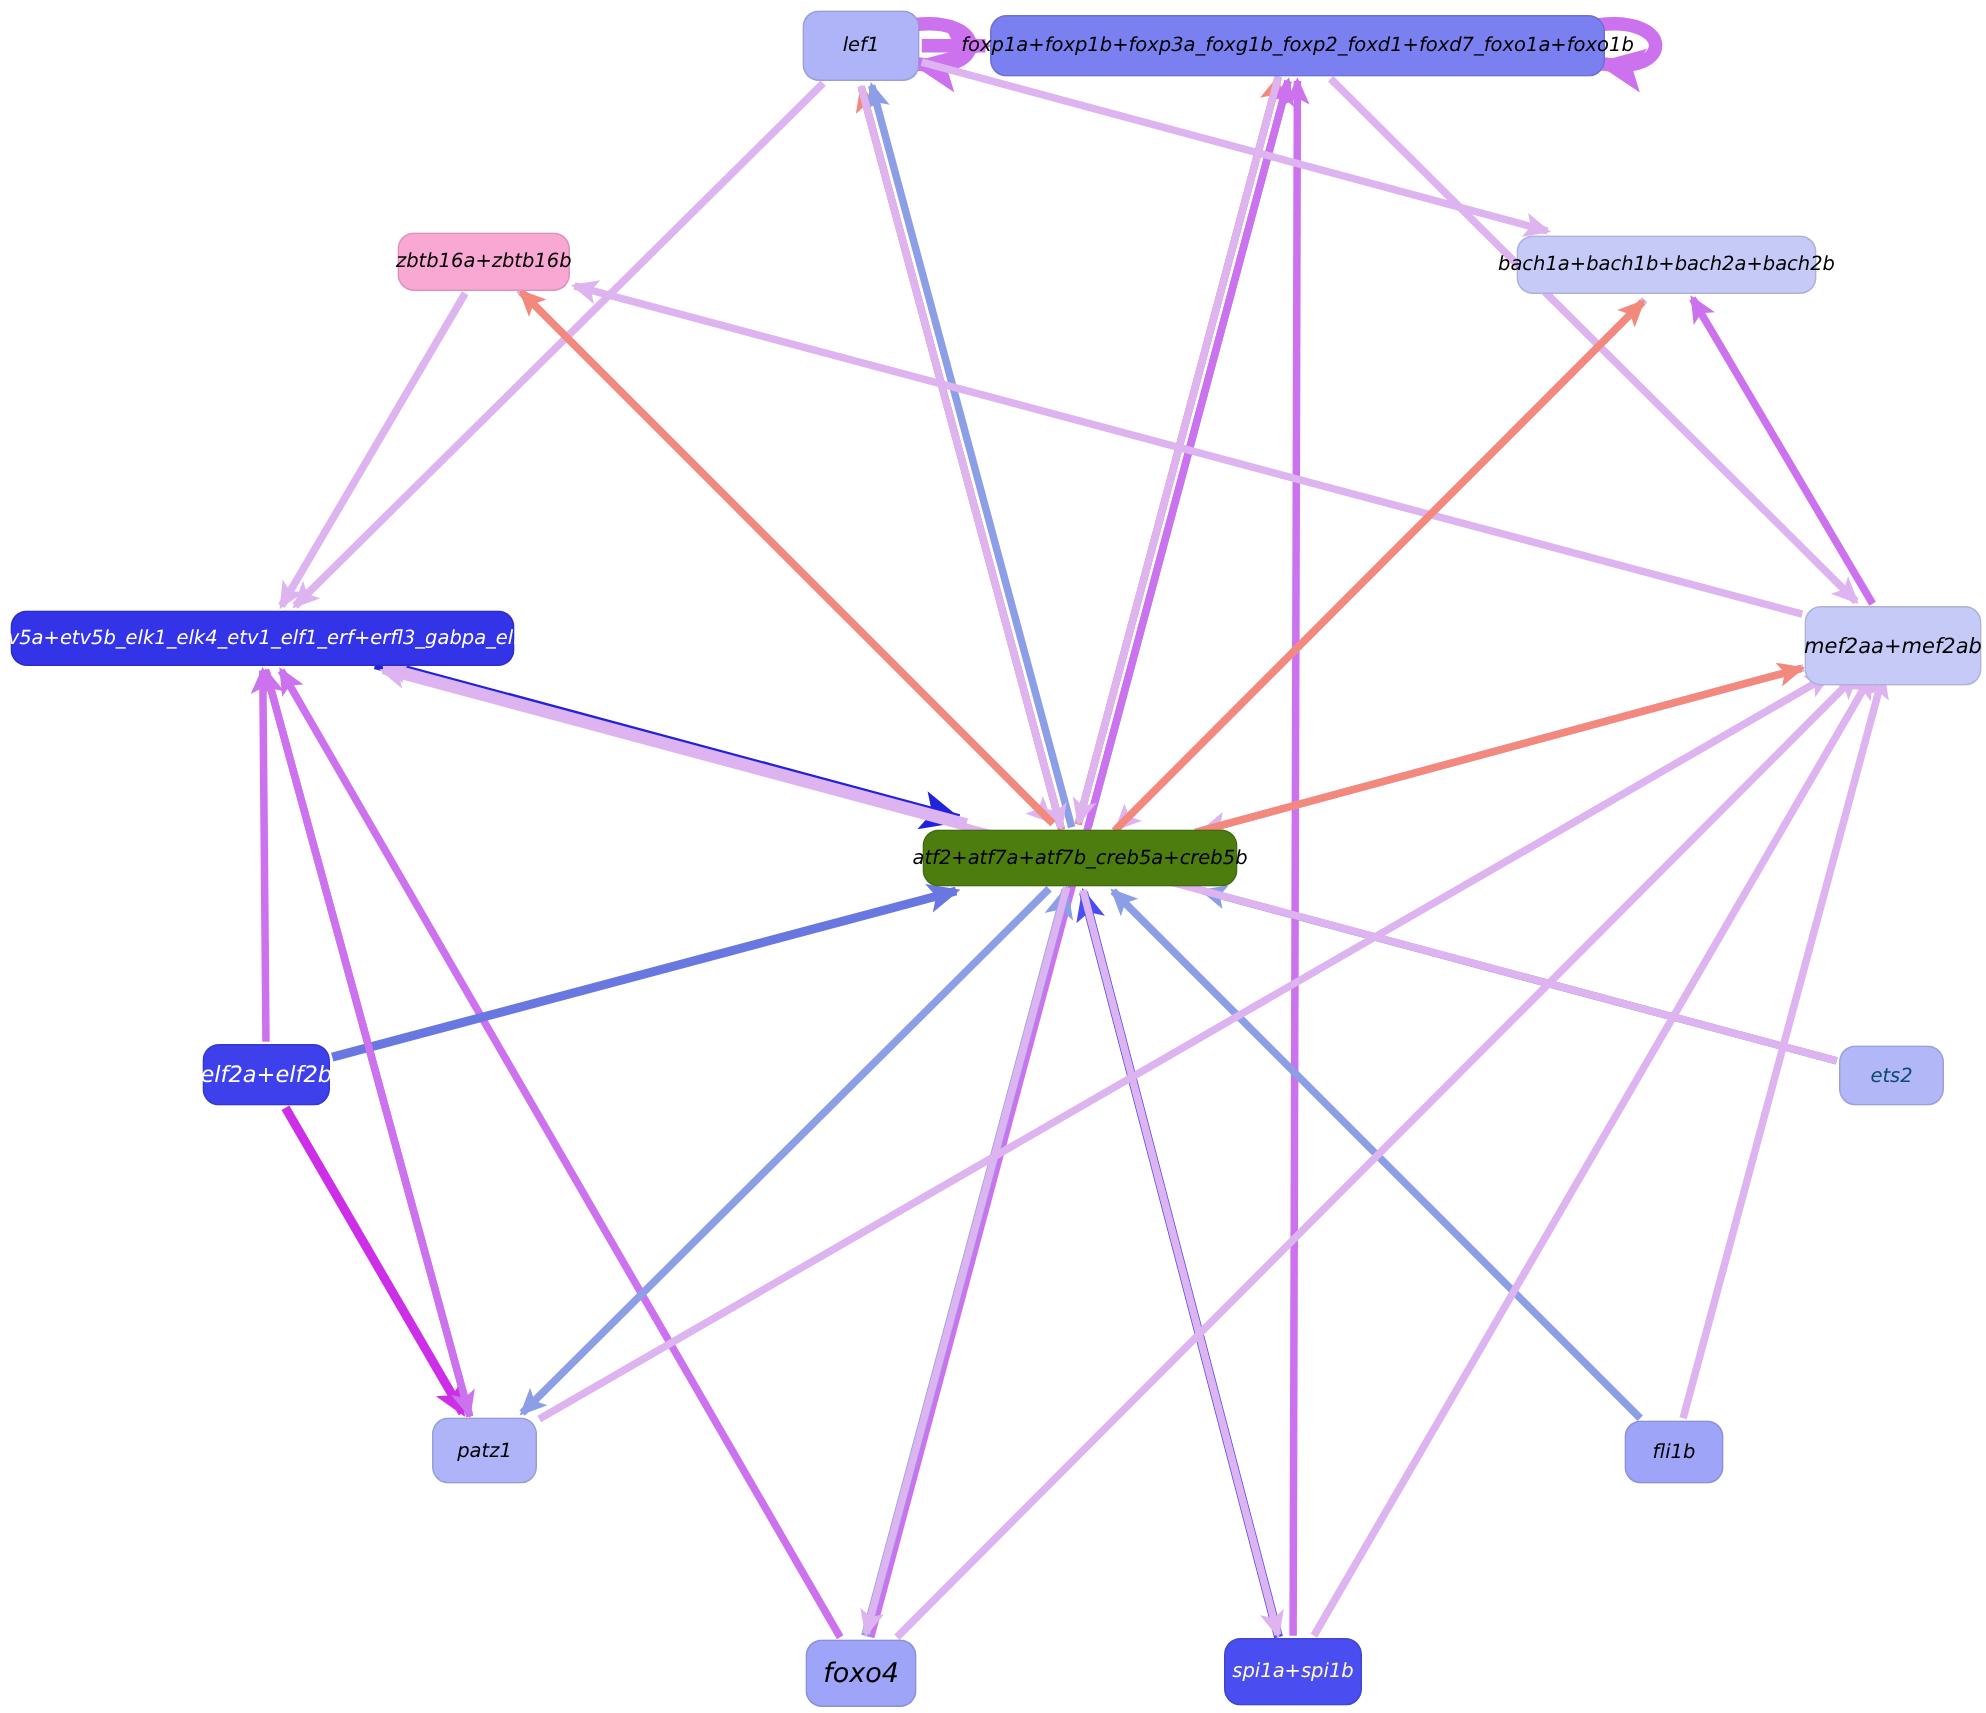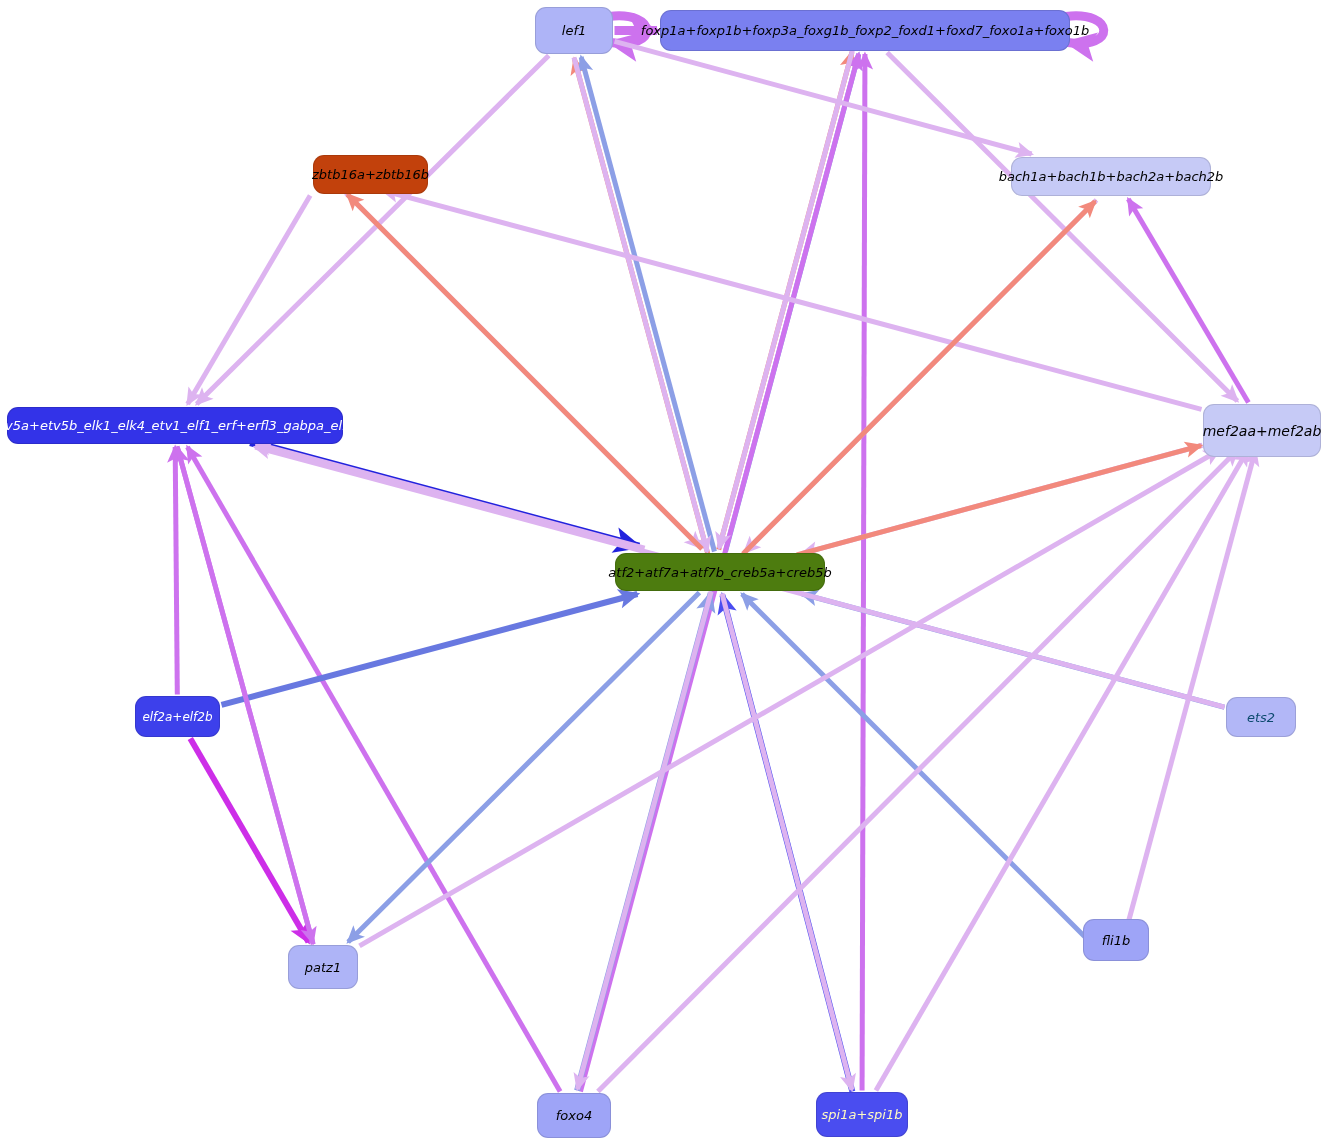--- a/index.html
+++ b/index.html
@@ -124,47 +124,47 @@
         <line x1="359.50" y1="945.95" x2="1219.52" y2="450.00" stroke="#ddb3f0" stroke-width="5" stroke-linecap="butt" marker-end="url(#ah-ddb3f0)"></line>
       </g>
   </svg>
   <div id="nodes-layer">
       <div class="node-box" style="left: 535px; top: 7px; width: 78px; height: 47px; background: rgb(174, 180, 247); color: rgb(0, 0, 0); font-size: 13px;">
         <span class="node-label">lef1</span>
       </div>
       <div class="node-box" style="left: 660px; top: 10px; width: 410px; height: 41px; background: rgb(122, 128, 240); color: rgb(0, 0, 0); font-size: 13px;">
         <span class="node-label">foxp1a+foxp1b+foxp3a_foxg1b_foxp2_foxd1+foxd7_foxo1a+foxo1b</span>
       </div>
-      <div class="node-box" style="left: 265px; top: 155px; width: 115px; height: 39px; background: #c2410c; color: rgb(0, 0, 0); font-size: 13px; margin-left: 48px;">
+      <div class="node-box" style="left: 265px; top: 155px; width: 115px; height: 39px; background: #f9a8d4; color: rgb(0, 0, 0); font-size: 13px;">
         <span class="node-label">zbtb16a+zbtb16b</span>
       </div>
       <div class="node-box" style="left: 1011px; top: 157px; width: 200px; height: 39px; background: rgb(198, 202, 246); color: rgb(0, 0, 0); font-size: 13px;">
         <span class="node-label">bach1a+bach1b+bach2a+bach2b</span>
       </div>
       <div class="node-box" style="left: 7px; top: 407px; width: 336px; height: 37px; background: rgb(51, 51, 232); color: rgb(255, 255, 255); font-size: 13px;">
         <span class="node-label">etv5a+etv5b_elk1_elk4_etv1_elf1_erf+erfl3_gabpa_elk3</span>
       </div>
       <div class="node-box" style="left: 1203px; top: 404px; width: 118px; height: 53px; background: rgb(198, 202, 246); color: rgb(0, 0, 0); font-size: 14px;">
         <span class="node-label">mef2aa+mef2ab</span>
       </div>
       <div class="node-box" style="left: 615px; top: 553px; width: 210px; height: 38px; background: #4d7c0f; color: rgb(0, 0, 0); font-size: 13px;">
         <span class="node-label">atf2+atf7a+atf7b_creb5a+creb5b</span>
       </div>
-      <div class="node-box" style="left: 135px; top: 696px; width: 85px; height: 41px; background: rgb(61, 64, 235); color: rgb(255, 255, 255); font-size: 12px;">
+      <div class="node-box" style="left: 135px; top: 696px; width: 85px; height: 41px; background: rgb(61, 64, 235); color: rgb(255, 255, 255); font-size: 15px;">
         <span class="node-label">elf2a+elf2b</span>
       </div>
       <div class="node-box" style="left: 1226px; top: 697px; width: 70px; height: 40px; background: rgb(178, 183, 247); color: #0c4a6e; font-size: 13px;">
         <span class="node-label">ets2</span>
       </div>
       <div class="node-box" style="left: 288px; top: 945px; width: 70px; height: 44px; background: rgb(174, 180, 247); color: rgb(0, 0, 0); font-size: 13px;">
         <span class="node-label">patz1</span>
       </div>
-      <div class="node-box" style="left: 1083px; top: 919px; width: 66px; height: 42px; background: rgb(158, 164, 247); color: rgb(0, 0, 0); font-size: 13px;">
+      <div class="node-box" style="left: 1083px; top: 947px; width: 66px; height: 42px; background: rgb(158, 164, 247); color: rgb(0, 0, 0); font-size: 13px;">
         <span class="node-label">fli1b</span>
       </div>
-      <div class="node-box" style="left: 537px; top: 1093px; width: 74px; height: 45px; background: rgb(158, 164, 247); color: rgb(0, 0, 0); font-size: 13px;">
+      <div class="node-box" style="left: 537px; top: 1093px; width: 74px; height: 45px; background: rgb(158, 164, 247); color: rgb(0, 0, 0); font-size: 18px;">
         <span class="node-label">foxo4</span>
       </div>
       <div class="node-box" style="left: 816px; top: 1092px; width: 92px; height: 45px; background: rgb(74, 77, 240); color: #fef9c3; font-size: 13px;">
         <span class="node-label">spi1a+spi1b</span>
       </div>
     </div>
 </div>
 
 </body></html>

